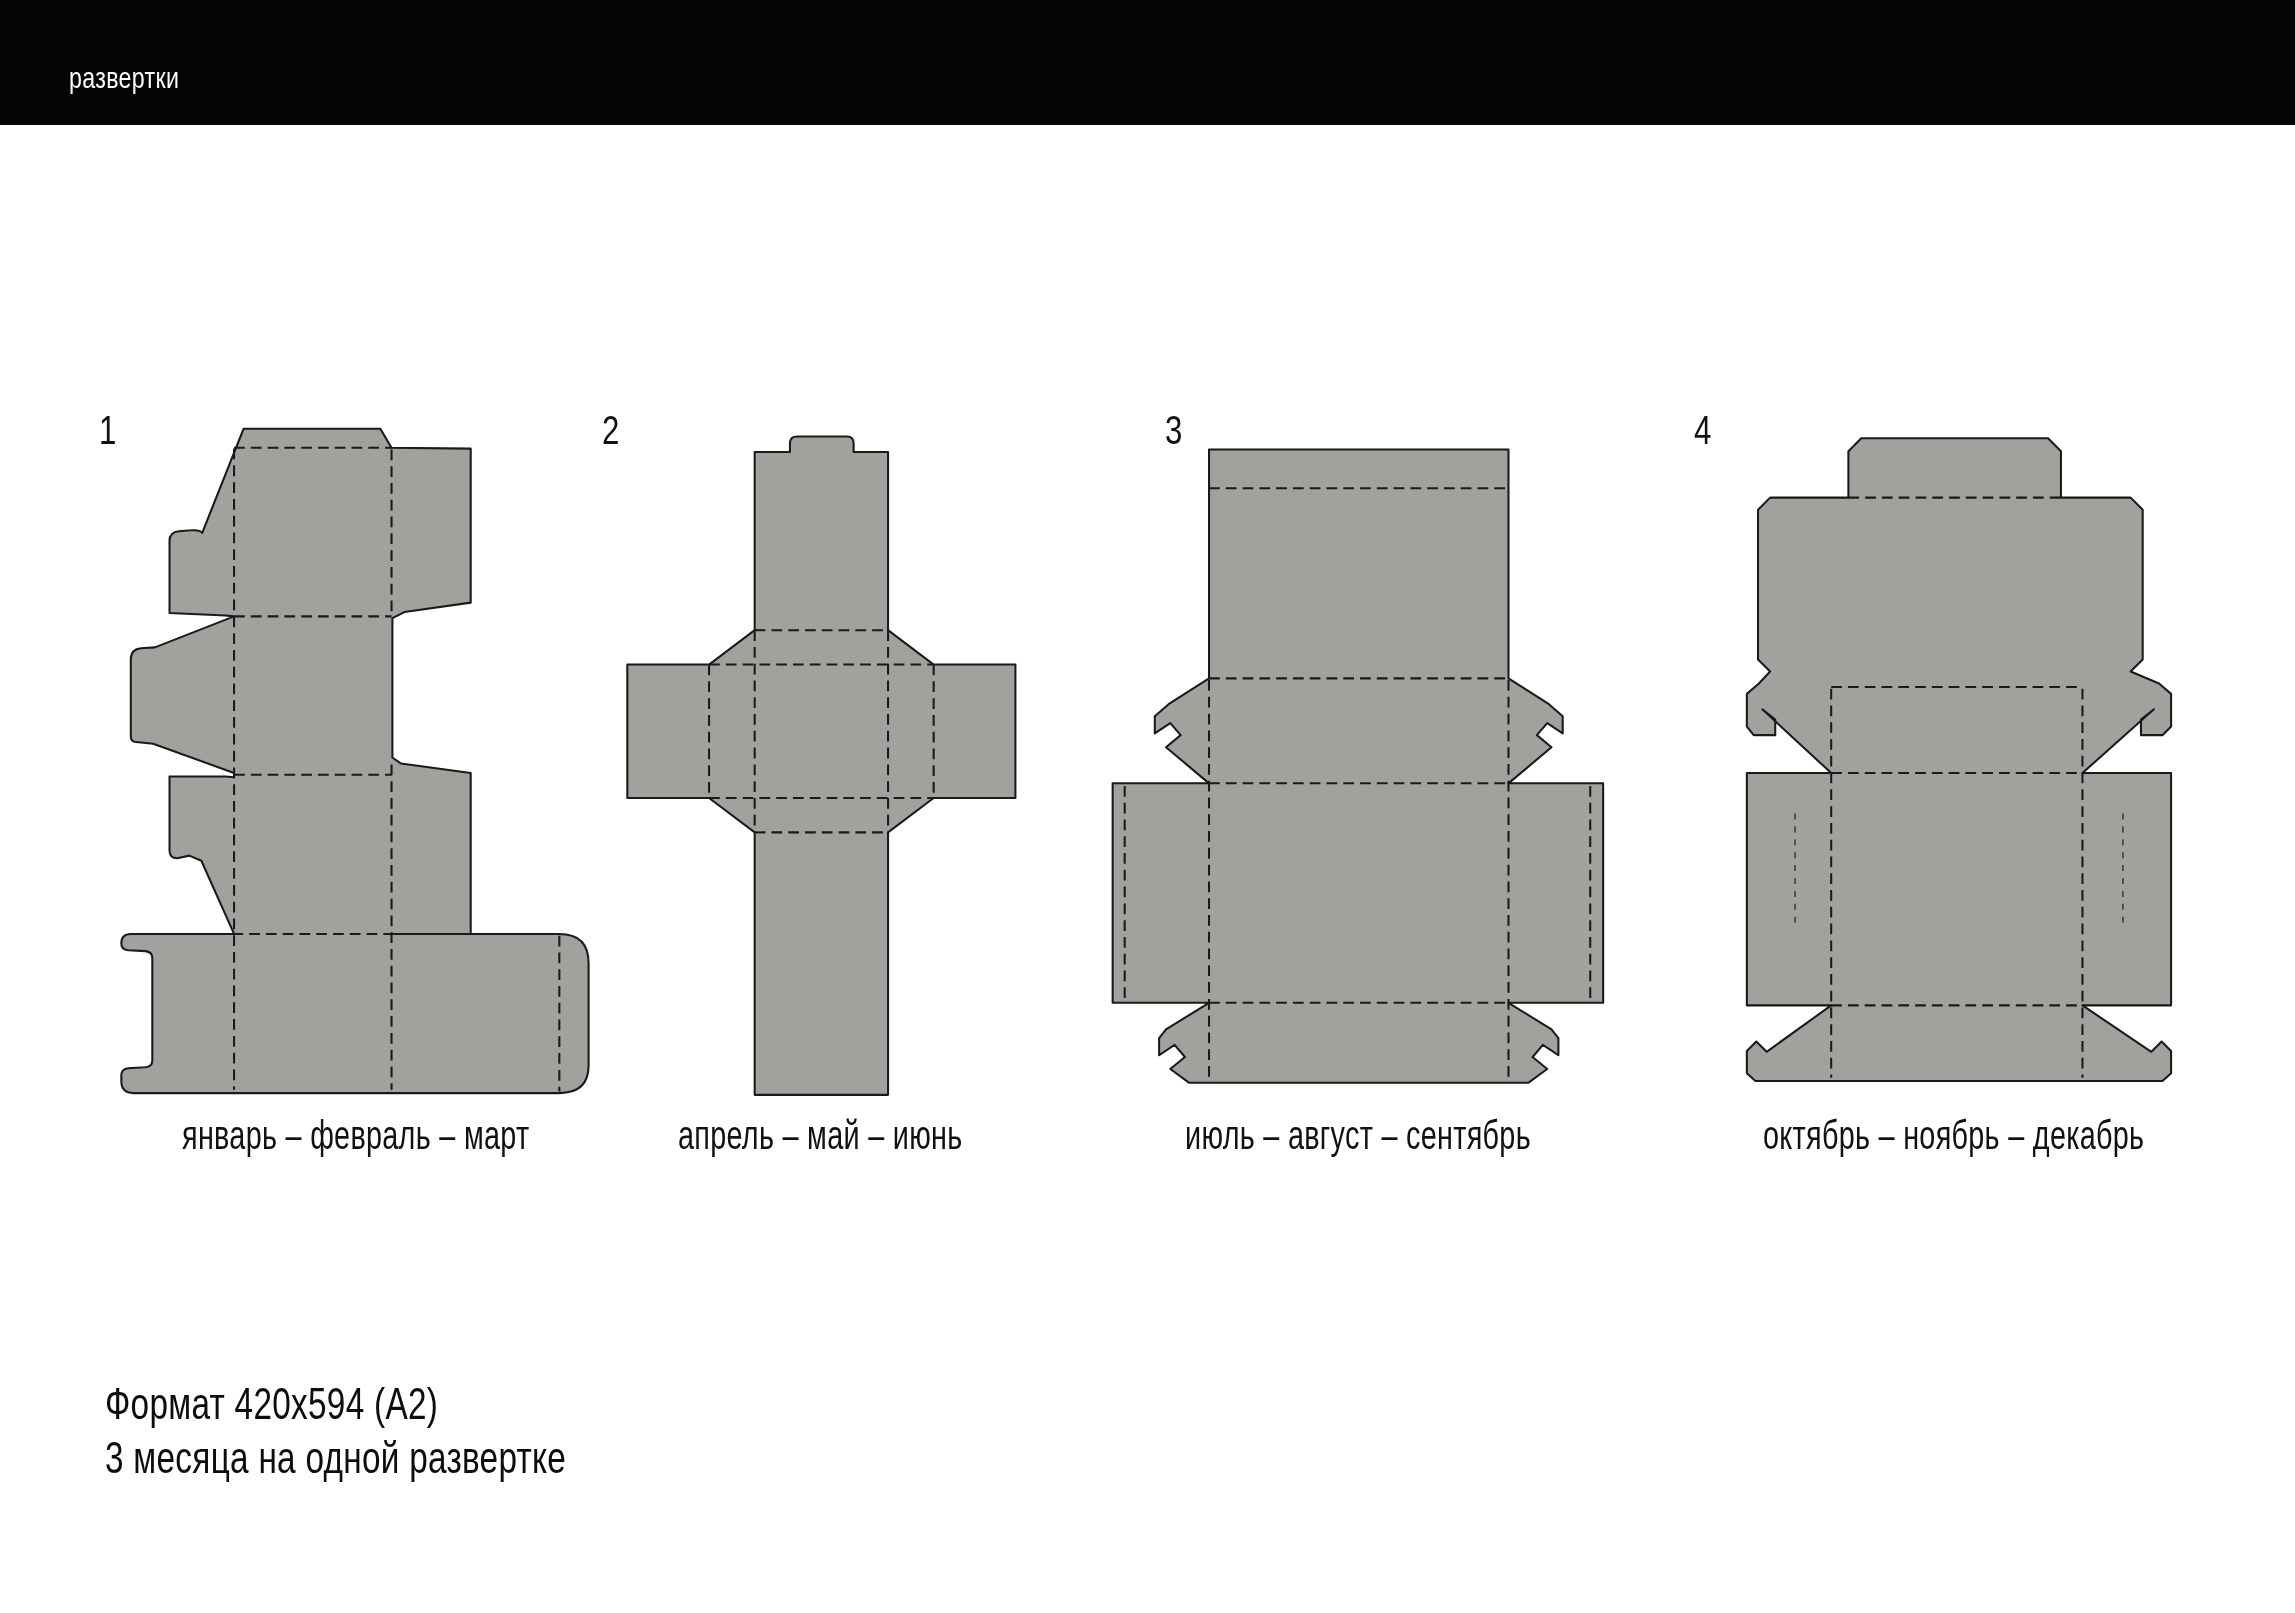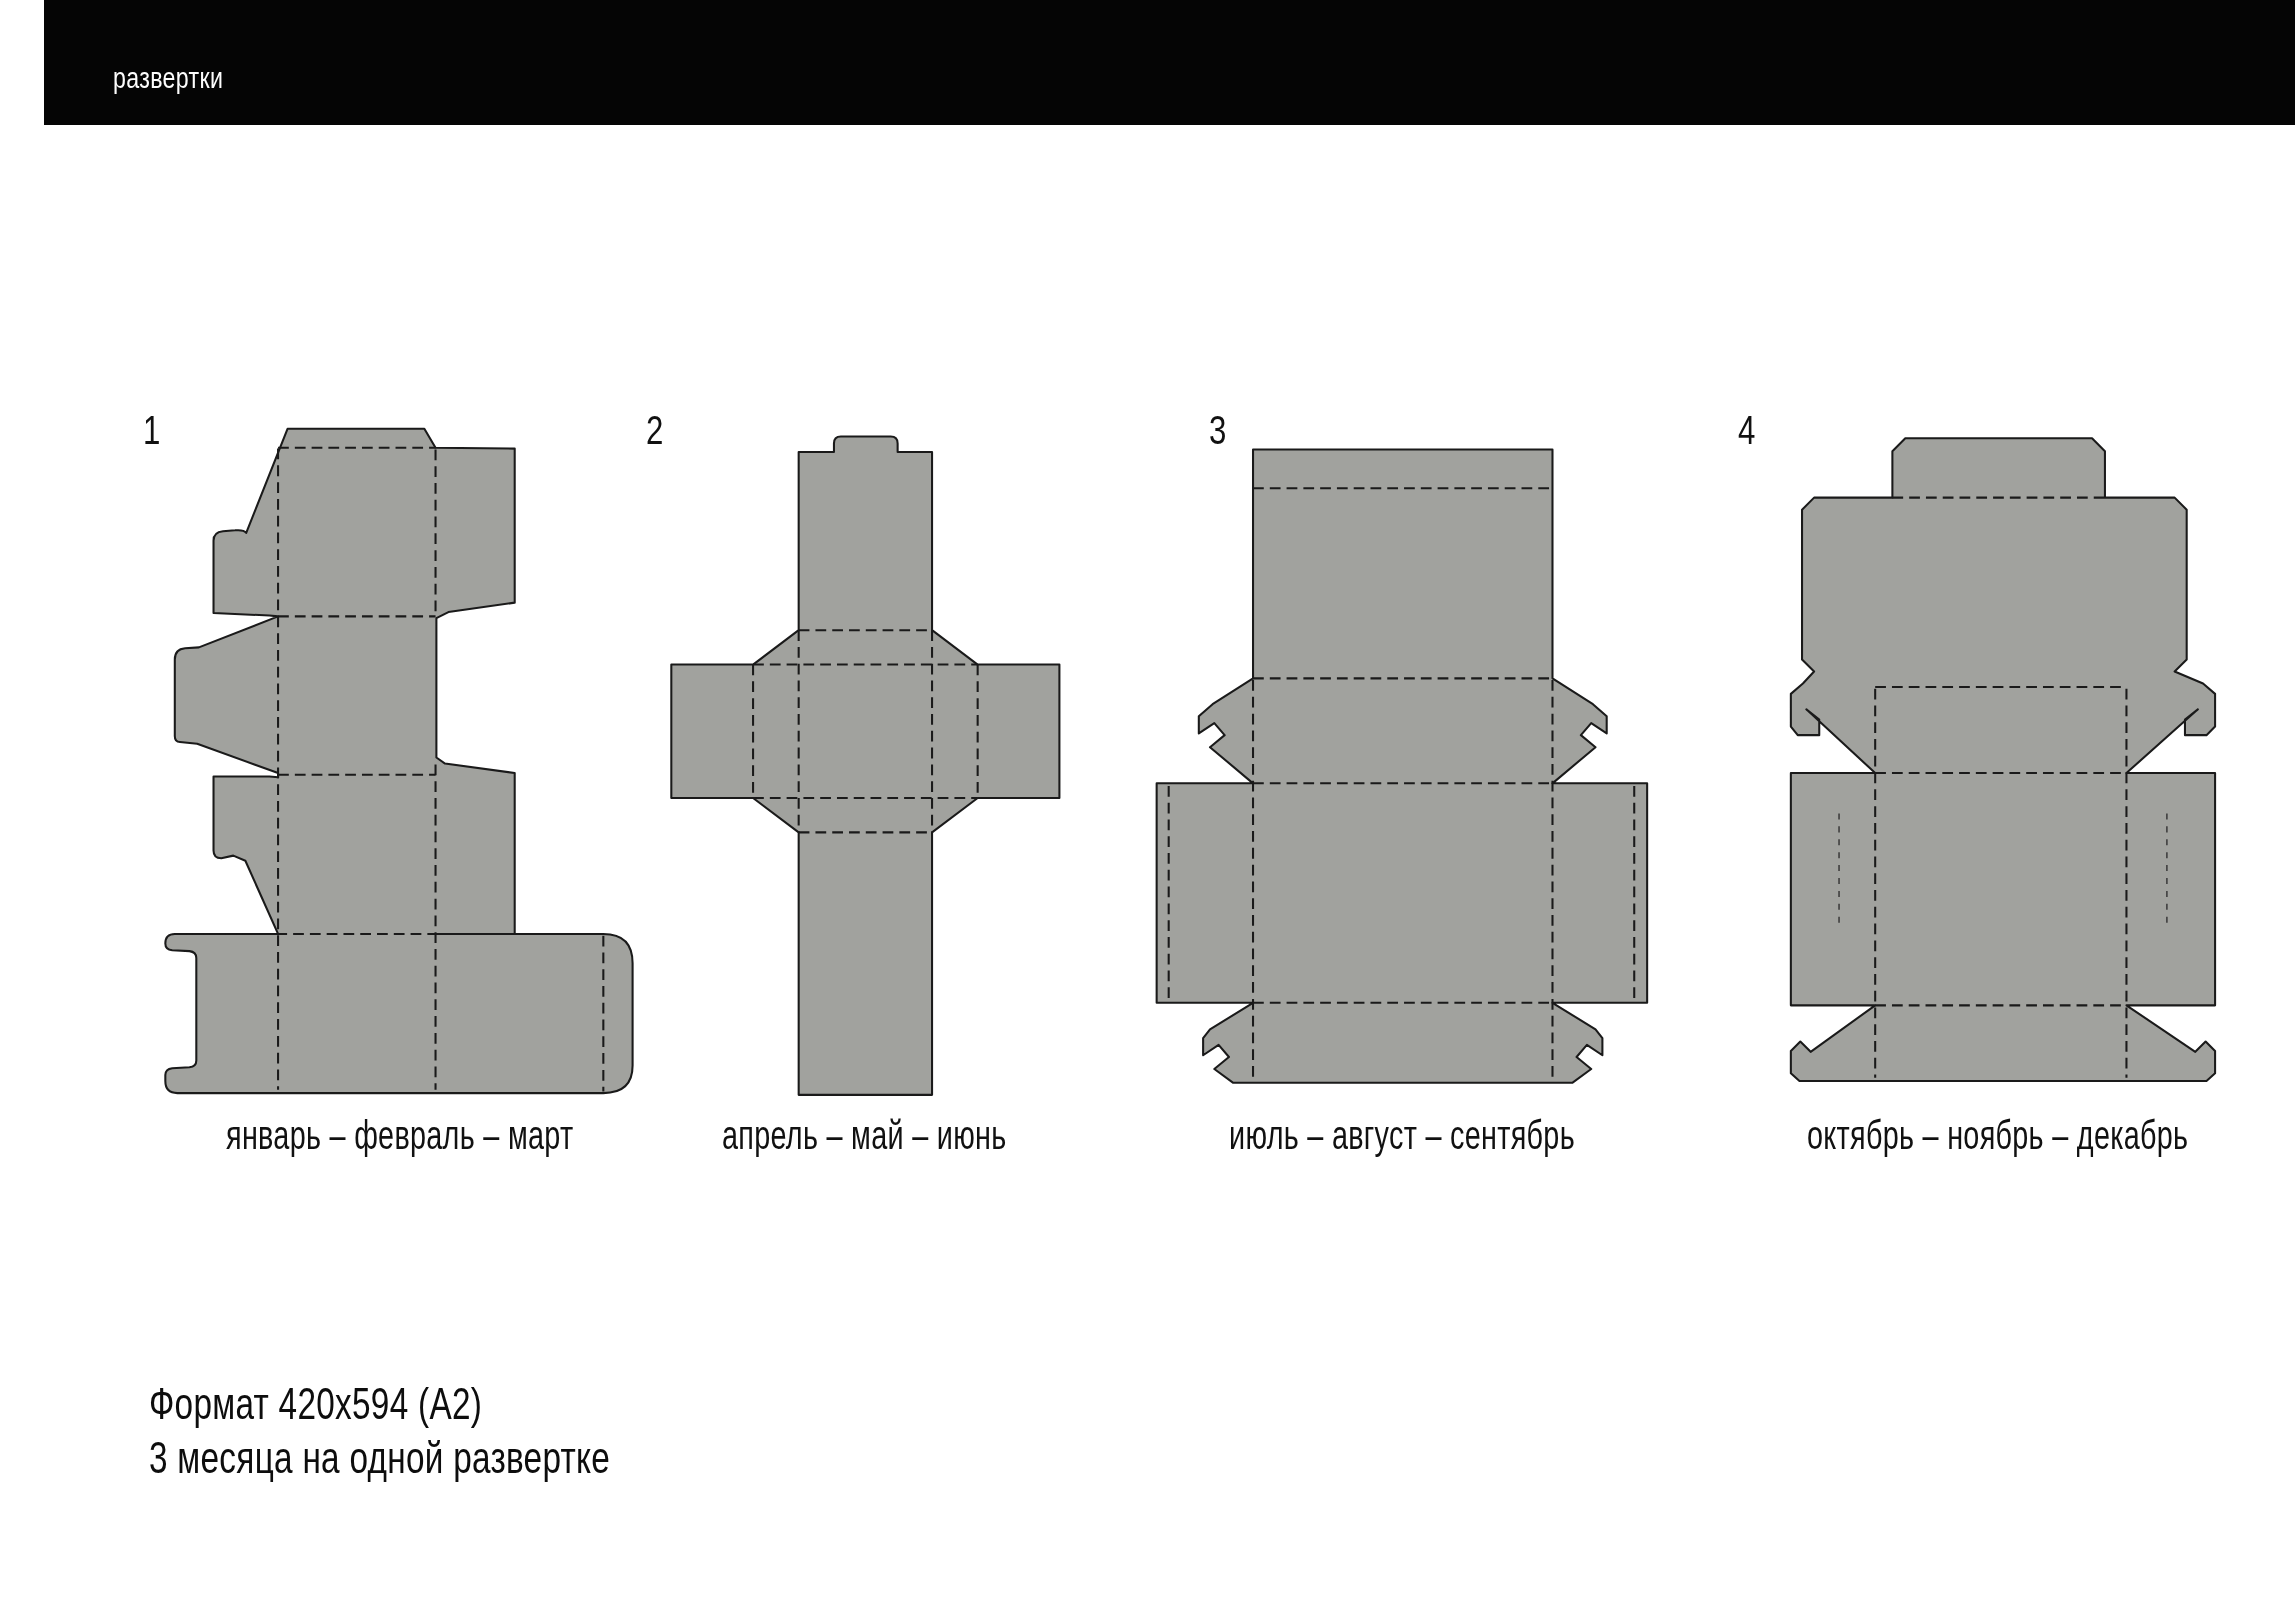--- a/index.html
+++ b/index.html
@@ -3,21 +3,21 @@
 <meta charset="utf-8">
 <style>
   html, body { margin: 0; padding: 0; }
   body {
     width: 2295px; height: 1614px;
     background: #ffffff;
     font-family: "Liberation Sans", sans-serif;
     position: relative;
     overflow: hidden;
   }
-  .stage { position: absolute; inset: 0; margin-left: 44px; }
+  .stage { position: absolute; inset: 0; }
   .header-bar {
     position: absolute; left: 0; top: 0;
     width: 2295px; height: 125px;
     background: #050505;
   }
   .header-title {
     position: absolute; left: 69px; top: 64px;
     color: #fdfdfd; font-size: 29px; line-height: 29px;
     transform: scaleX(0.80); transform-origin: 0 0;
     letter-spacing: 0.4px; white-space: nowrap;

